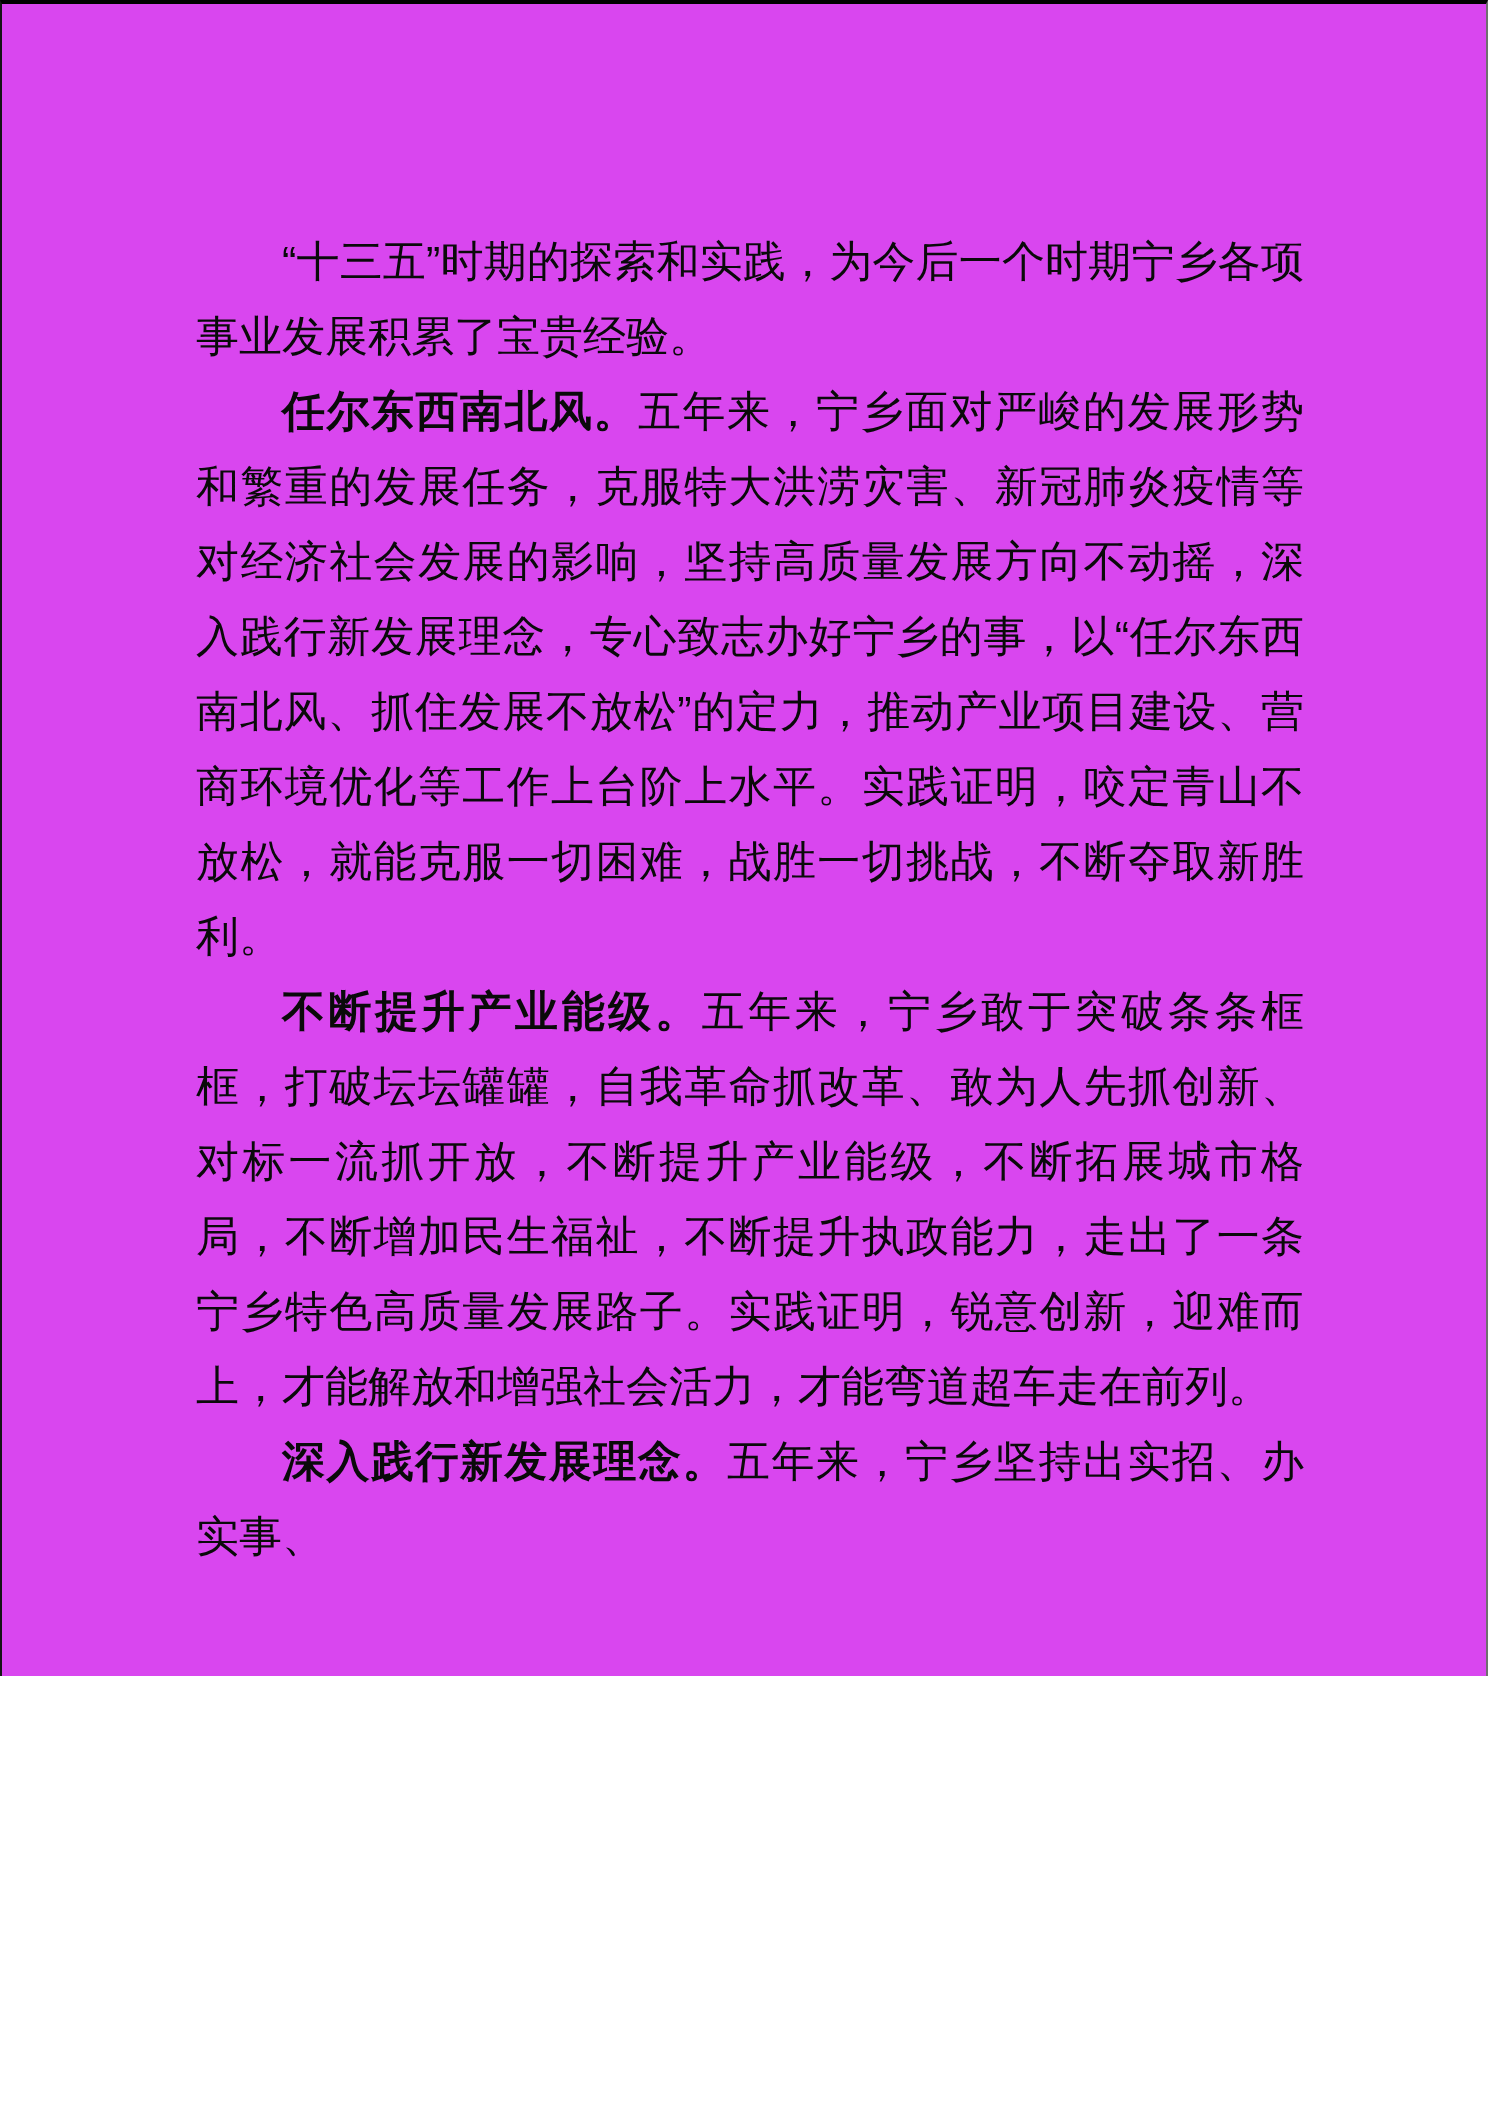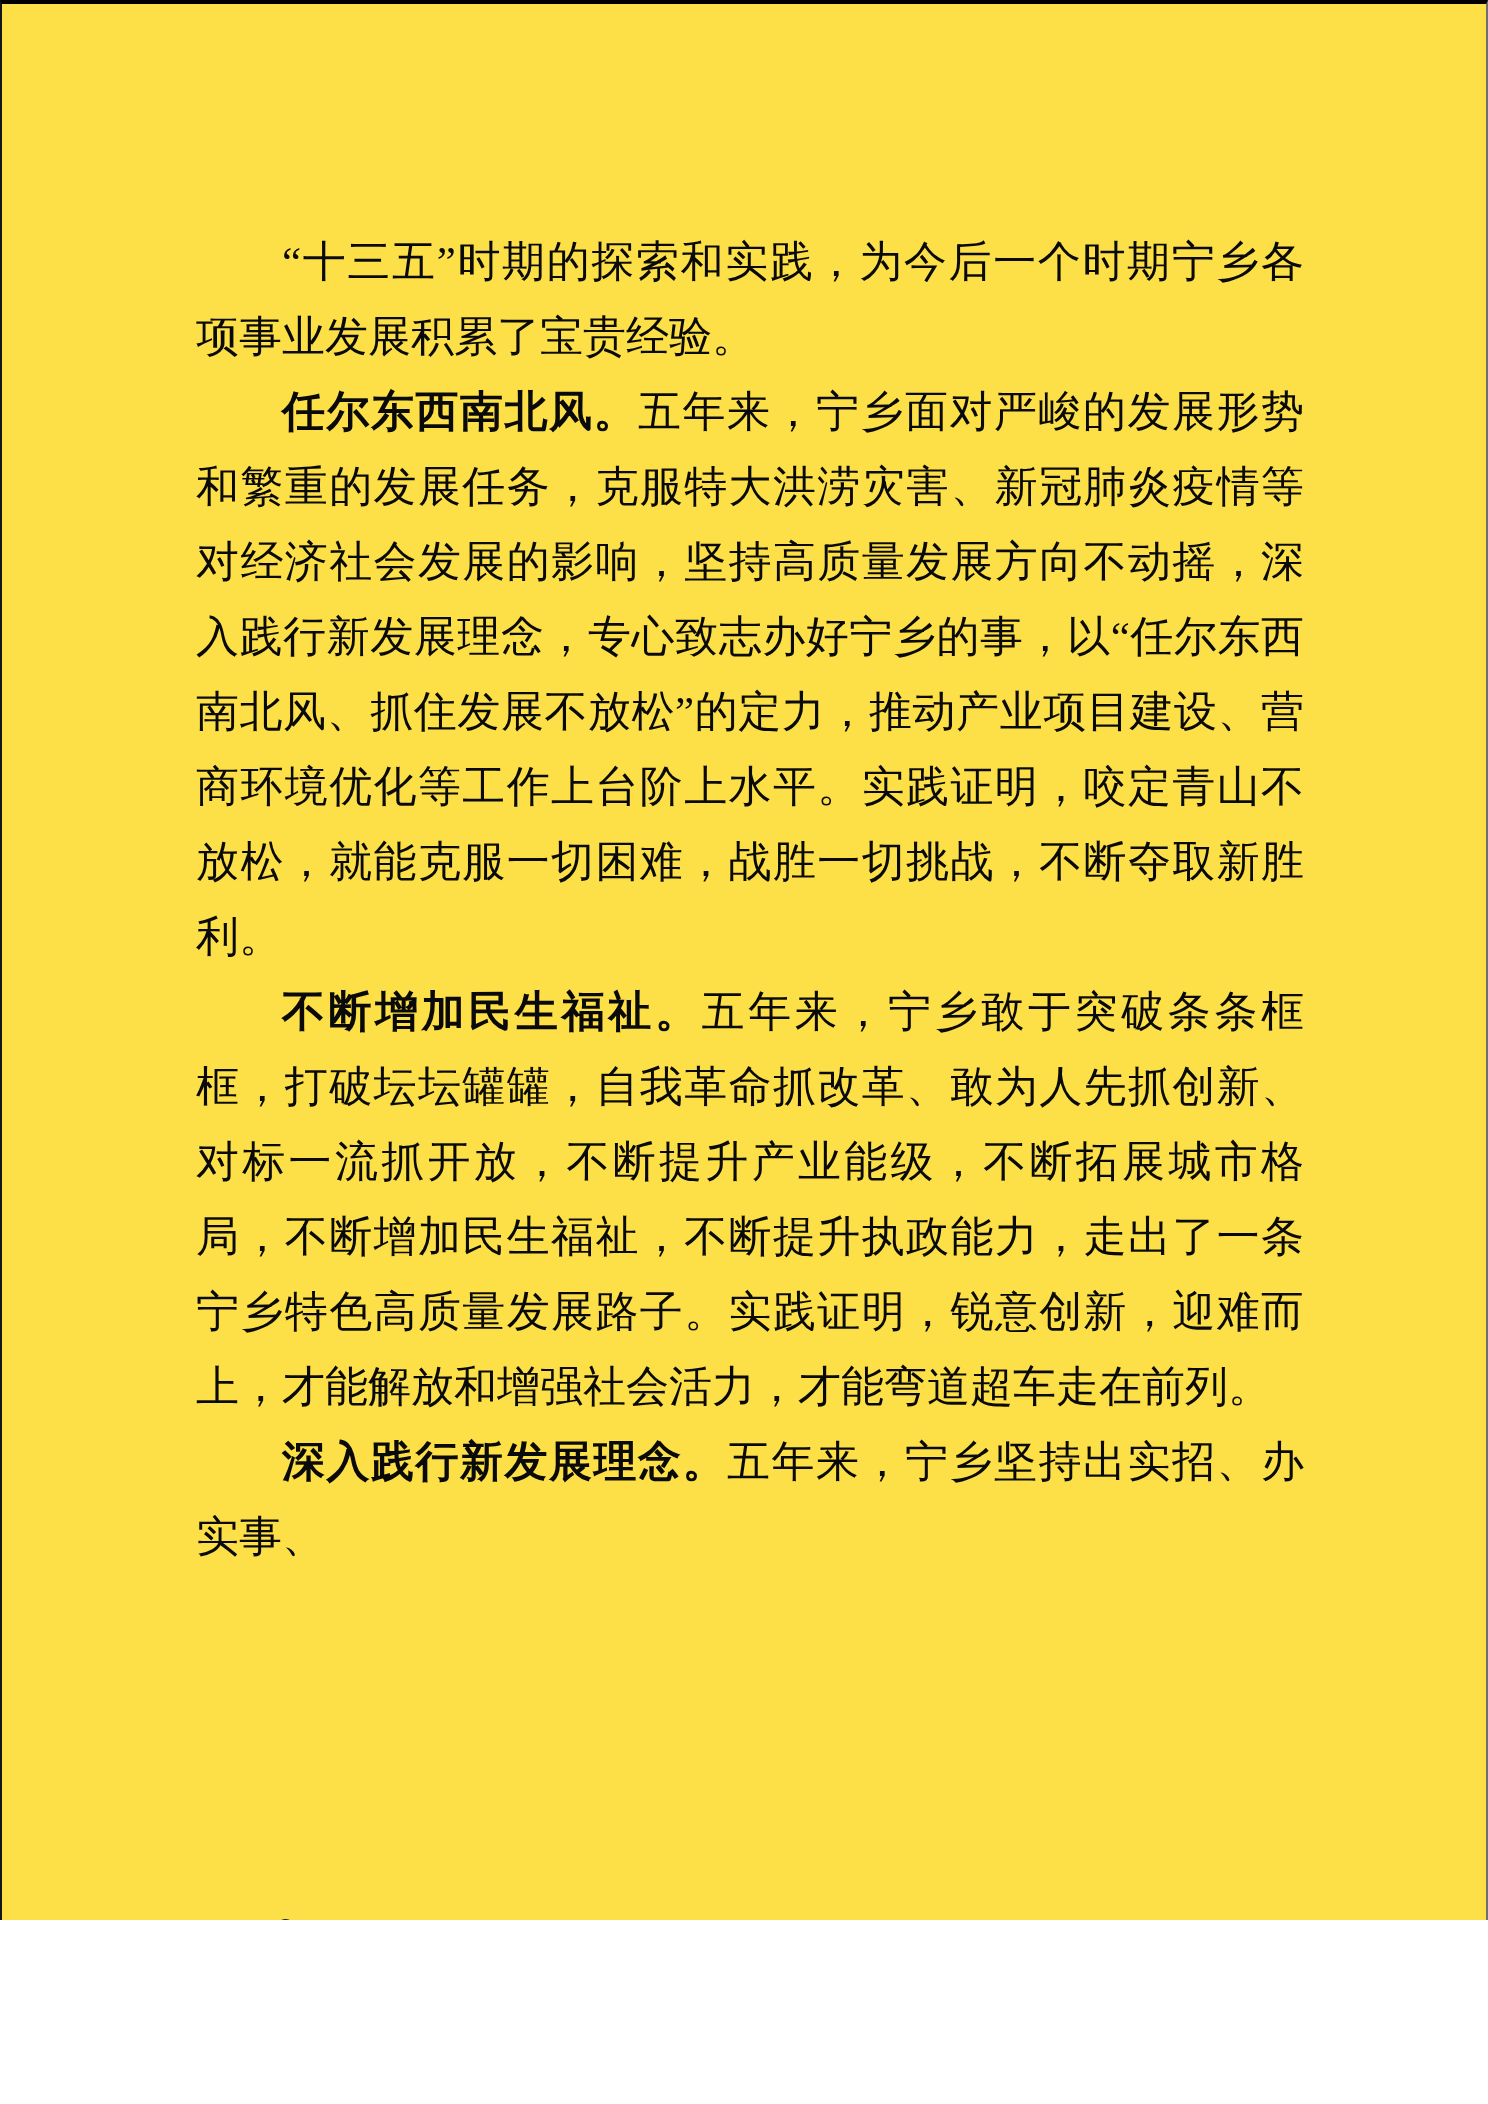--- a/index.html
+++ b/index.html
@@ -3,28 +3,28 @@
 <meta charset="utf-8">
 <style>
   html, body {
     margin: 0;
     padding: 0;
     background: #ffffff;
   }
   .page {
     position: relative;
     width: 1488px;
-    height: 1920px;
-    background: #fde047;
+    height: 1676px;
+    background: #d946ef;
     box-sizing: border-box;
     border-top: 4px solid #000000;
     border-left: 2px solid #151515;
     border-right: 2px solid #6f6f6f;
     overflow: hidden;
-    font-family: Liberation Serif, serif;
+    font-family: Liberation Sans, sans-serif;
   }
   .body-text {
     position: absolute;
     left: 194px;
     top: 220px;
     width: 1108px;
     font-size: 43px;
     line-height: 75px;
     color: #0a0a0a;
     text-align: justify;
@@ -50,17 +50,17 @@
     letter-spacing: 4px;
   }
 </style>
 </head>
 <body>
 
 <div class="page">
   <div class="body-text">
       <p><span>“十三五”时期的探索和实践，为今后一个时期宁乡各项事业发展积累了宝贵经验。</span></p>
       <p><span class="lead">任尔东西南北风。</span><span>五年来，宁乡面对严峻的发展形势和繁重的发展任务，克服特大洪涝灾害、新冠肺炎疫情等对经济社会发展的影响，坚持高质量发展方向不动摇，深入践行新发展理念，专心致志办好宁乡的事，以“任尔东西南北风、抓住发展不放松”的定力，推动产业项目建设、营商环境优化等工作上台阶上水平。实践证明，咬定青山不放松，就能克服一切困难，战胜一切挑战，不断夺取新胜利。</span></p>
-      <p><span class="lead">不断增加民生福祉。</span><span>五年来，宁乡敢于突破条条框框，打破坛坛罐罐，自我革命抓改革、敢为人先抓创新、对标一流抓开放，不断提升产业能级，不断拓展城市格局，不断增加民生福祉，不断提升执政能力，走出了一条宁乡特色高质量发展路子。实践证明，锐意创新，迎难而上，才能解放和增强社会活力，才能弯道超车走在前列。</span></p>
+      <p><span class="lead">不断提升产业能级。</span><span>五年来，宁乡敢于突破条条框框，打破坛坛罐罐，自我革命抓改革、敢为人先抓创新、对标一流抓开放，不断提升产业能级，不断拓展城市格局，不断增加民生福祉，不断提升执政能力，走出了一条宁乡特色高质量发展路子。实践证明，锐意创新，迎难而上，才能解放和增强社会活力，才能弯道超车走在前列。</span></p>
       <p><span class="lead">深入践行新发展理念。</span><span>五年来，宁乡坚持出实招、办实事、</span></p>
     </div>
   <div class="footer">— 8 —</div>
 </div>
 
 </body></html>

